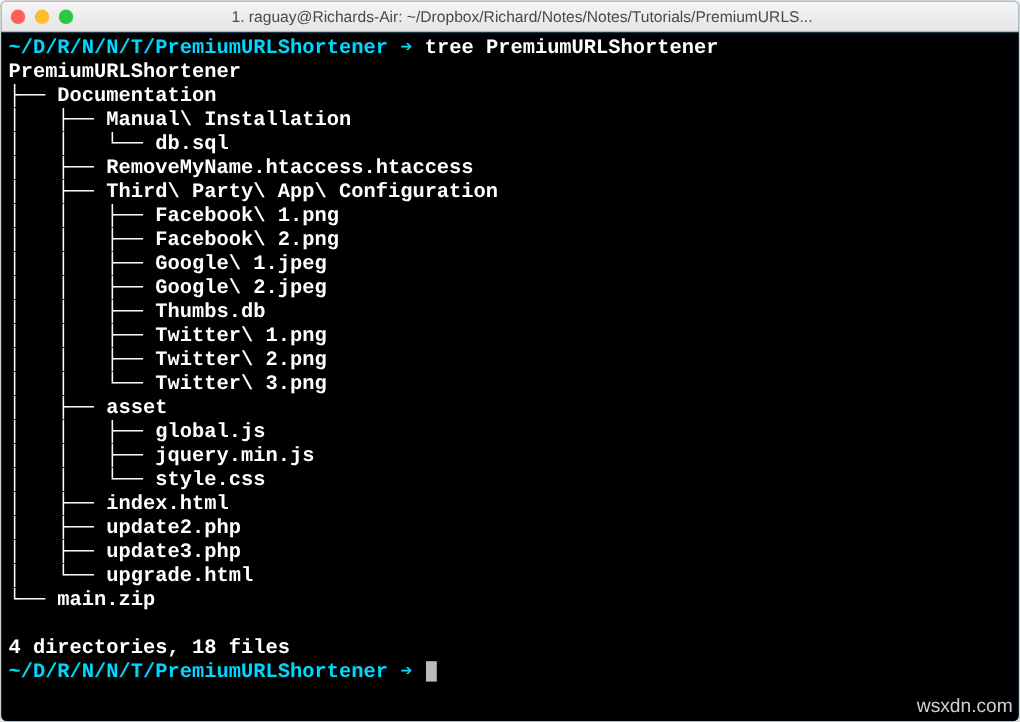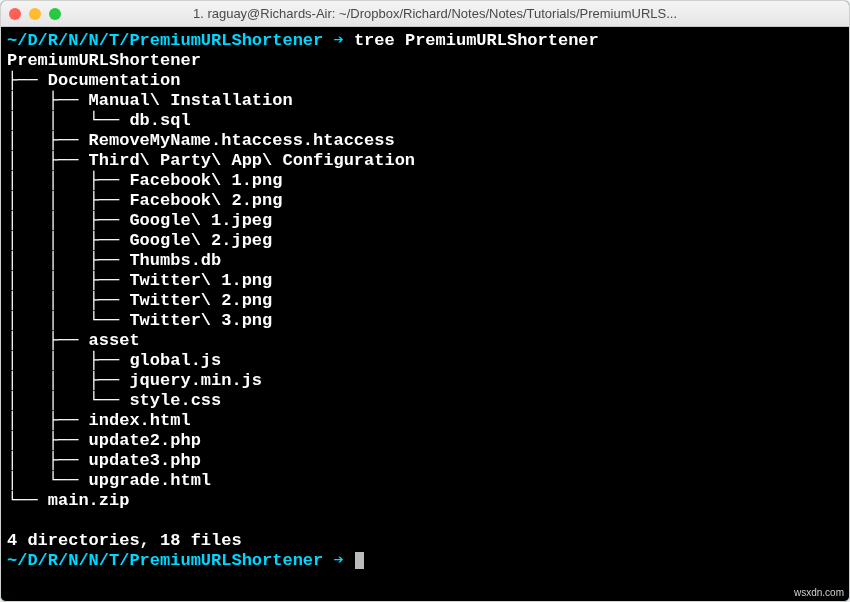--- a/index.html
+++ b/index.html
@@ -63,21 +63,21 @@
     height:17px;
     background:#bbbbbb;
     vertical-align:middle;
     margin-left:1px;
   }
   .watermark {
     position:absolute;
     right:6px;
     bottom:4px;
     font-family:Arial,sans-serif;
-    font-size:10px;
+    font-size:16px;
     color:#d0d0d0;
   }
   .wrap { position:relative; width:850px; height:602px; }
 </style>
 </head>
 <body>
 
 <div class="wrap">
 <div class="window">
   <div class="titlebar">

